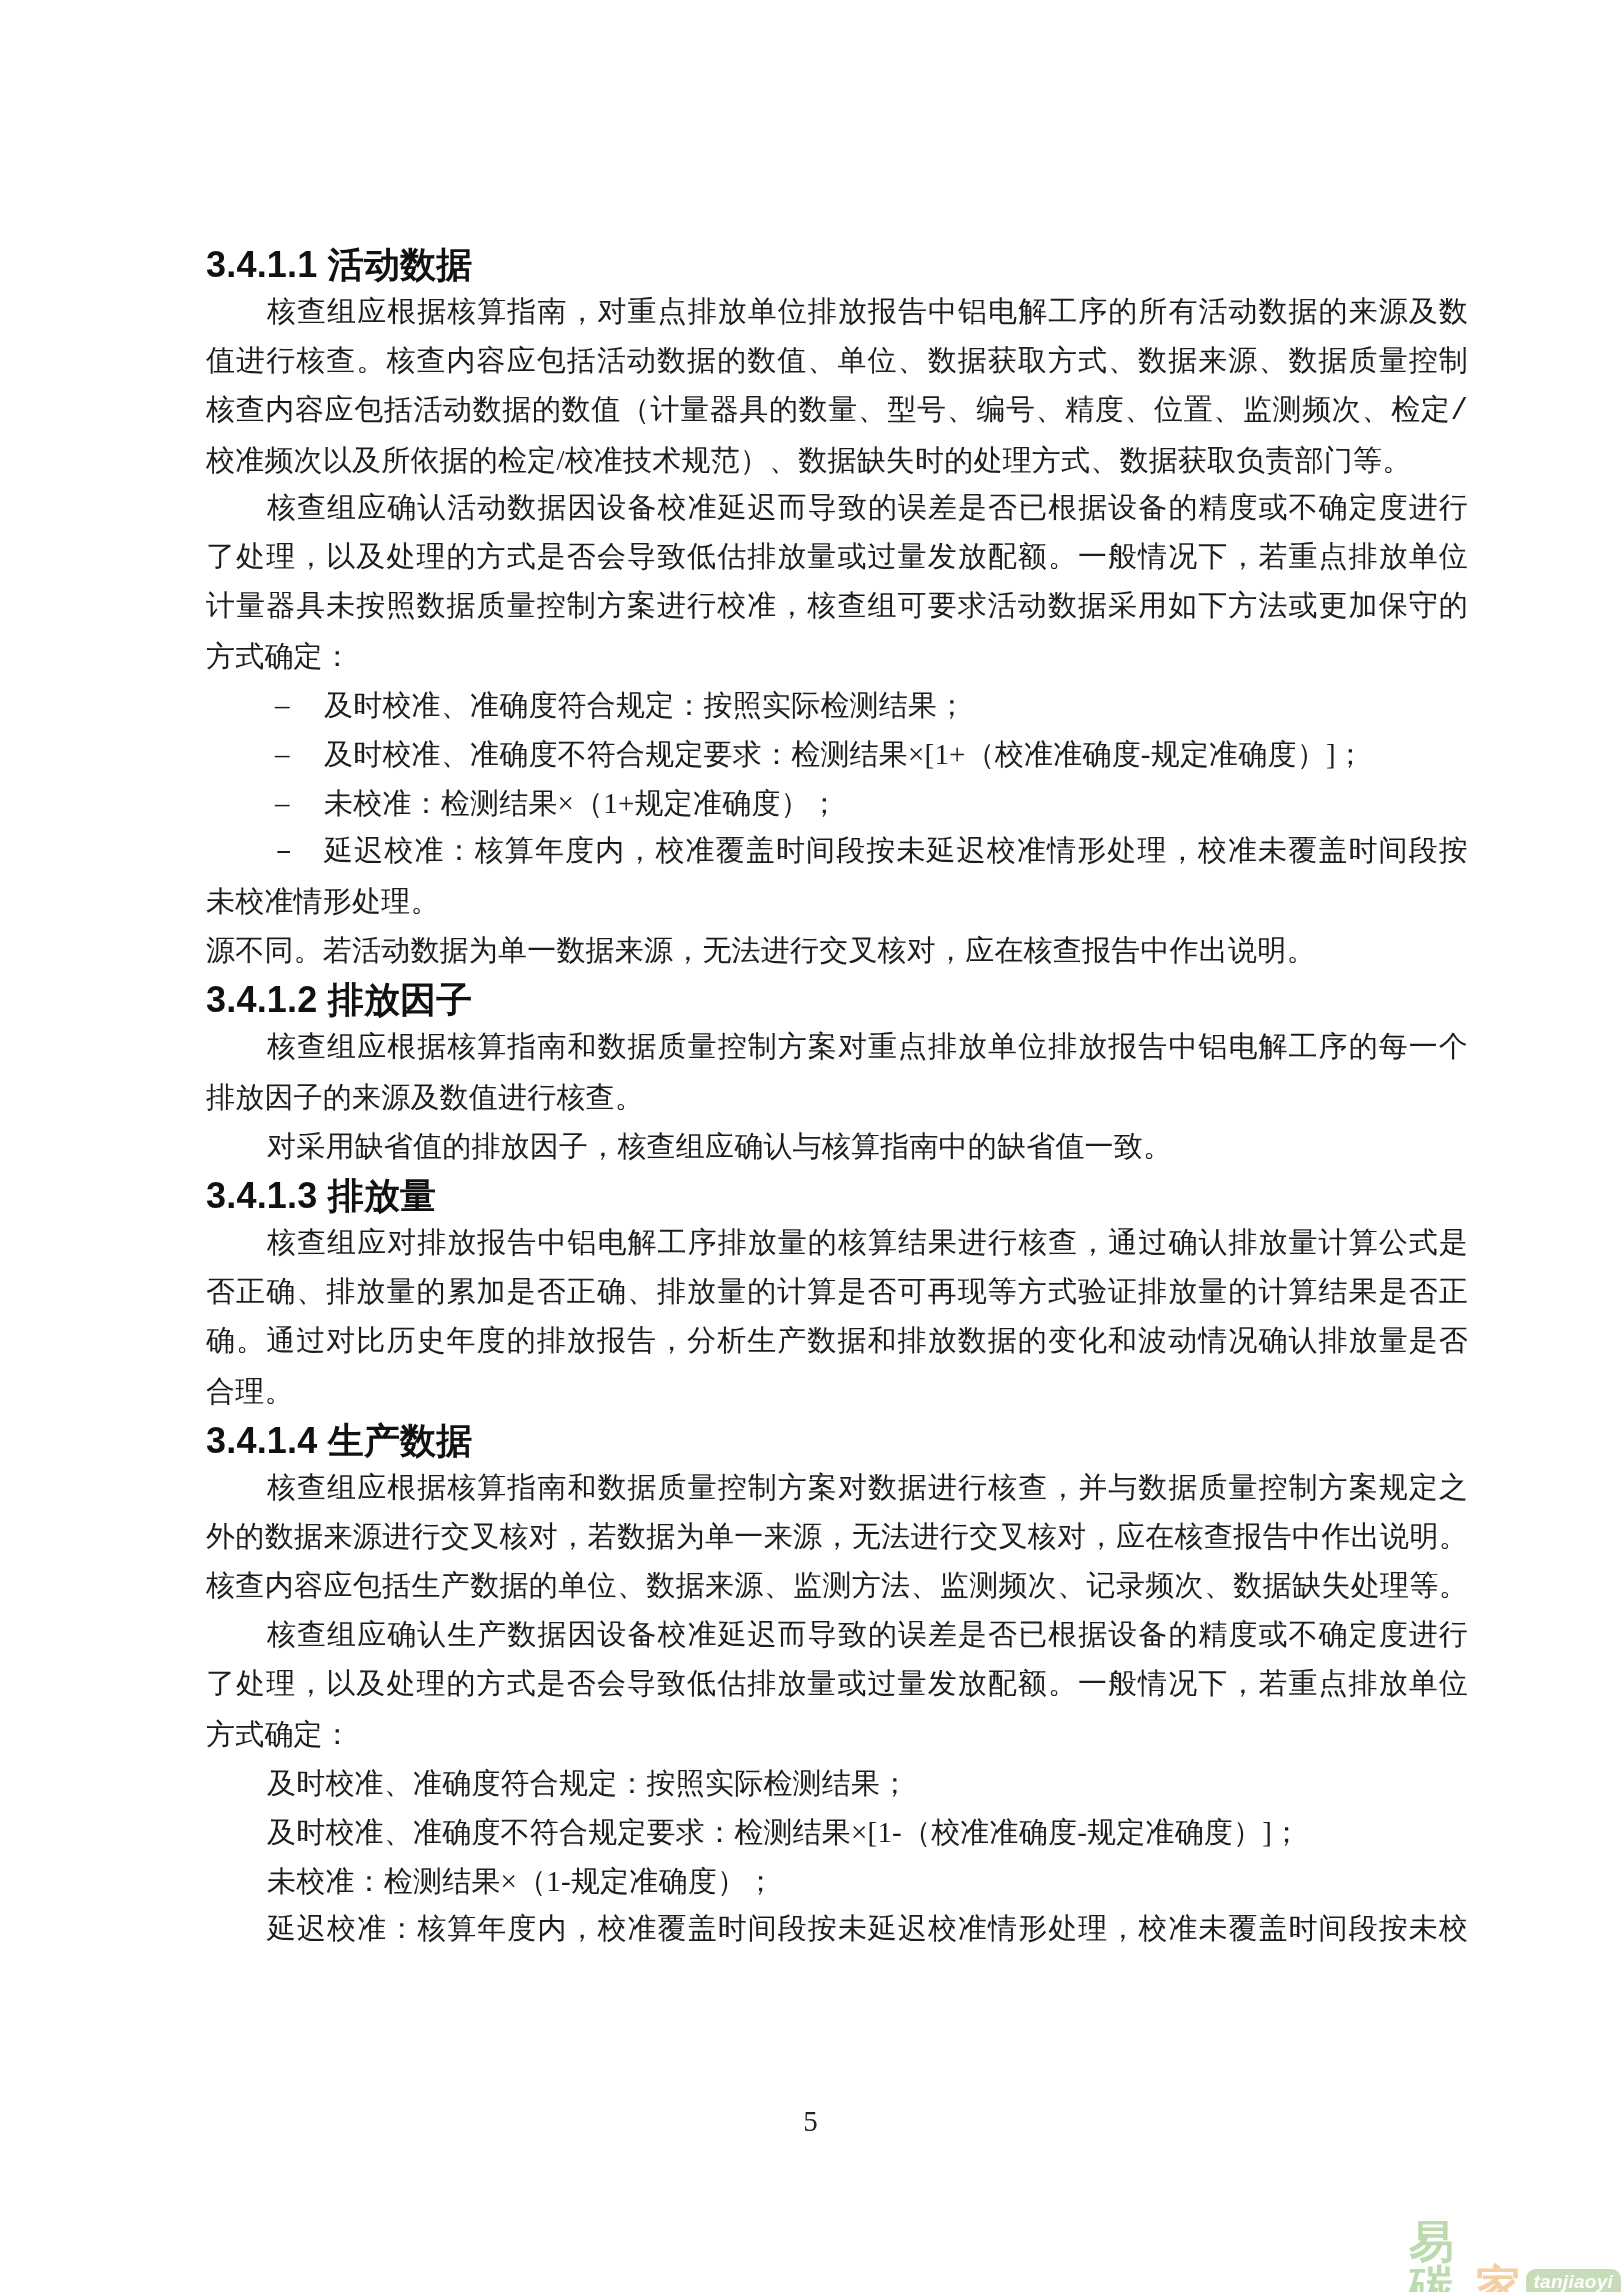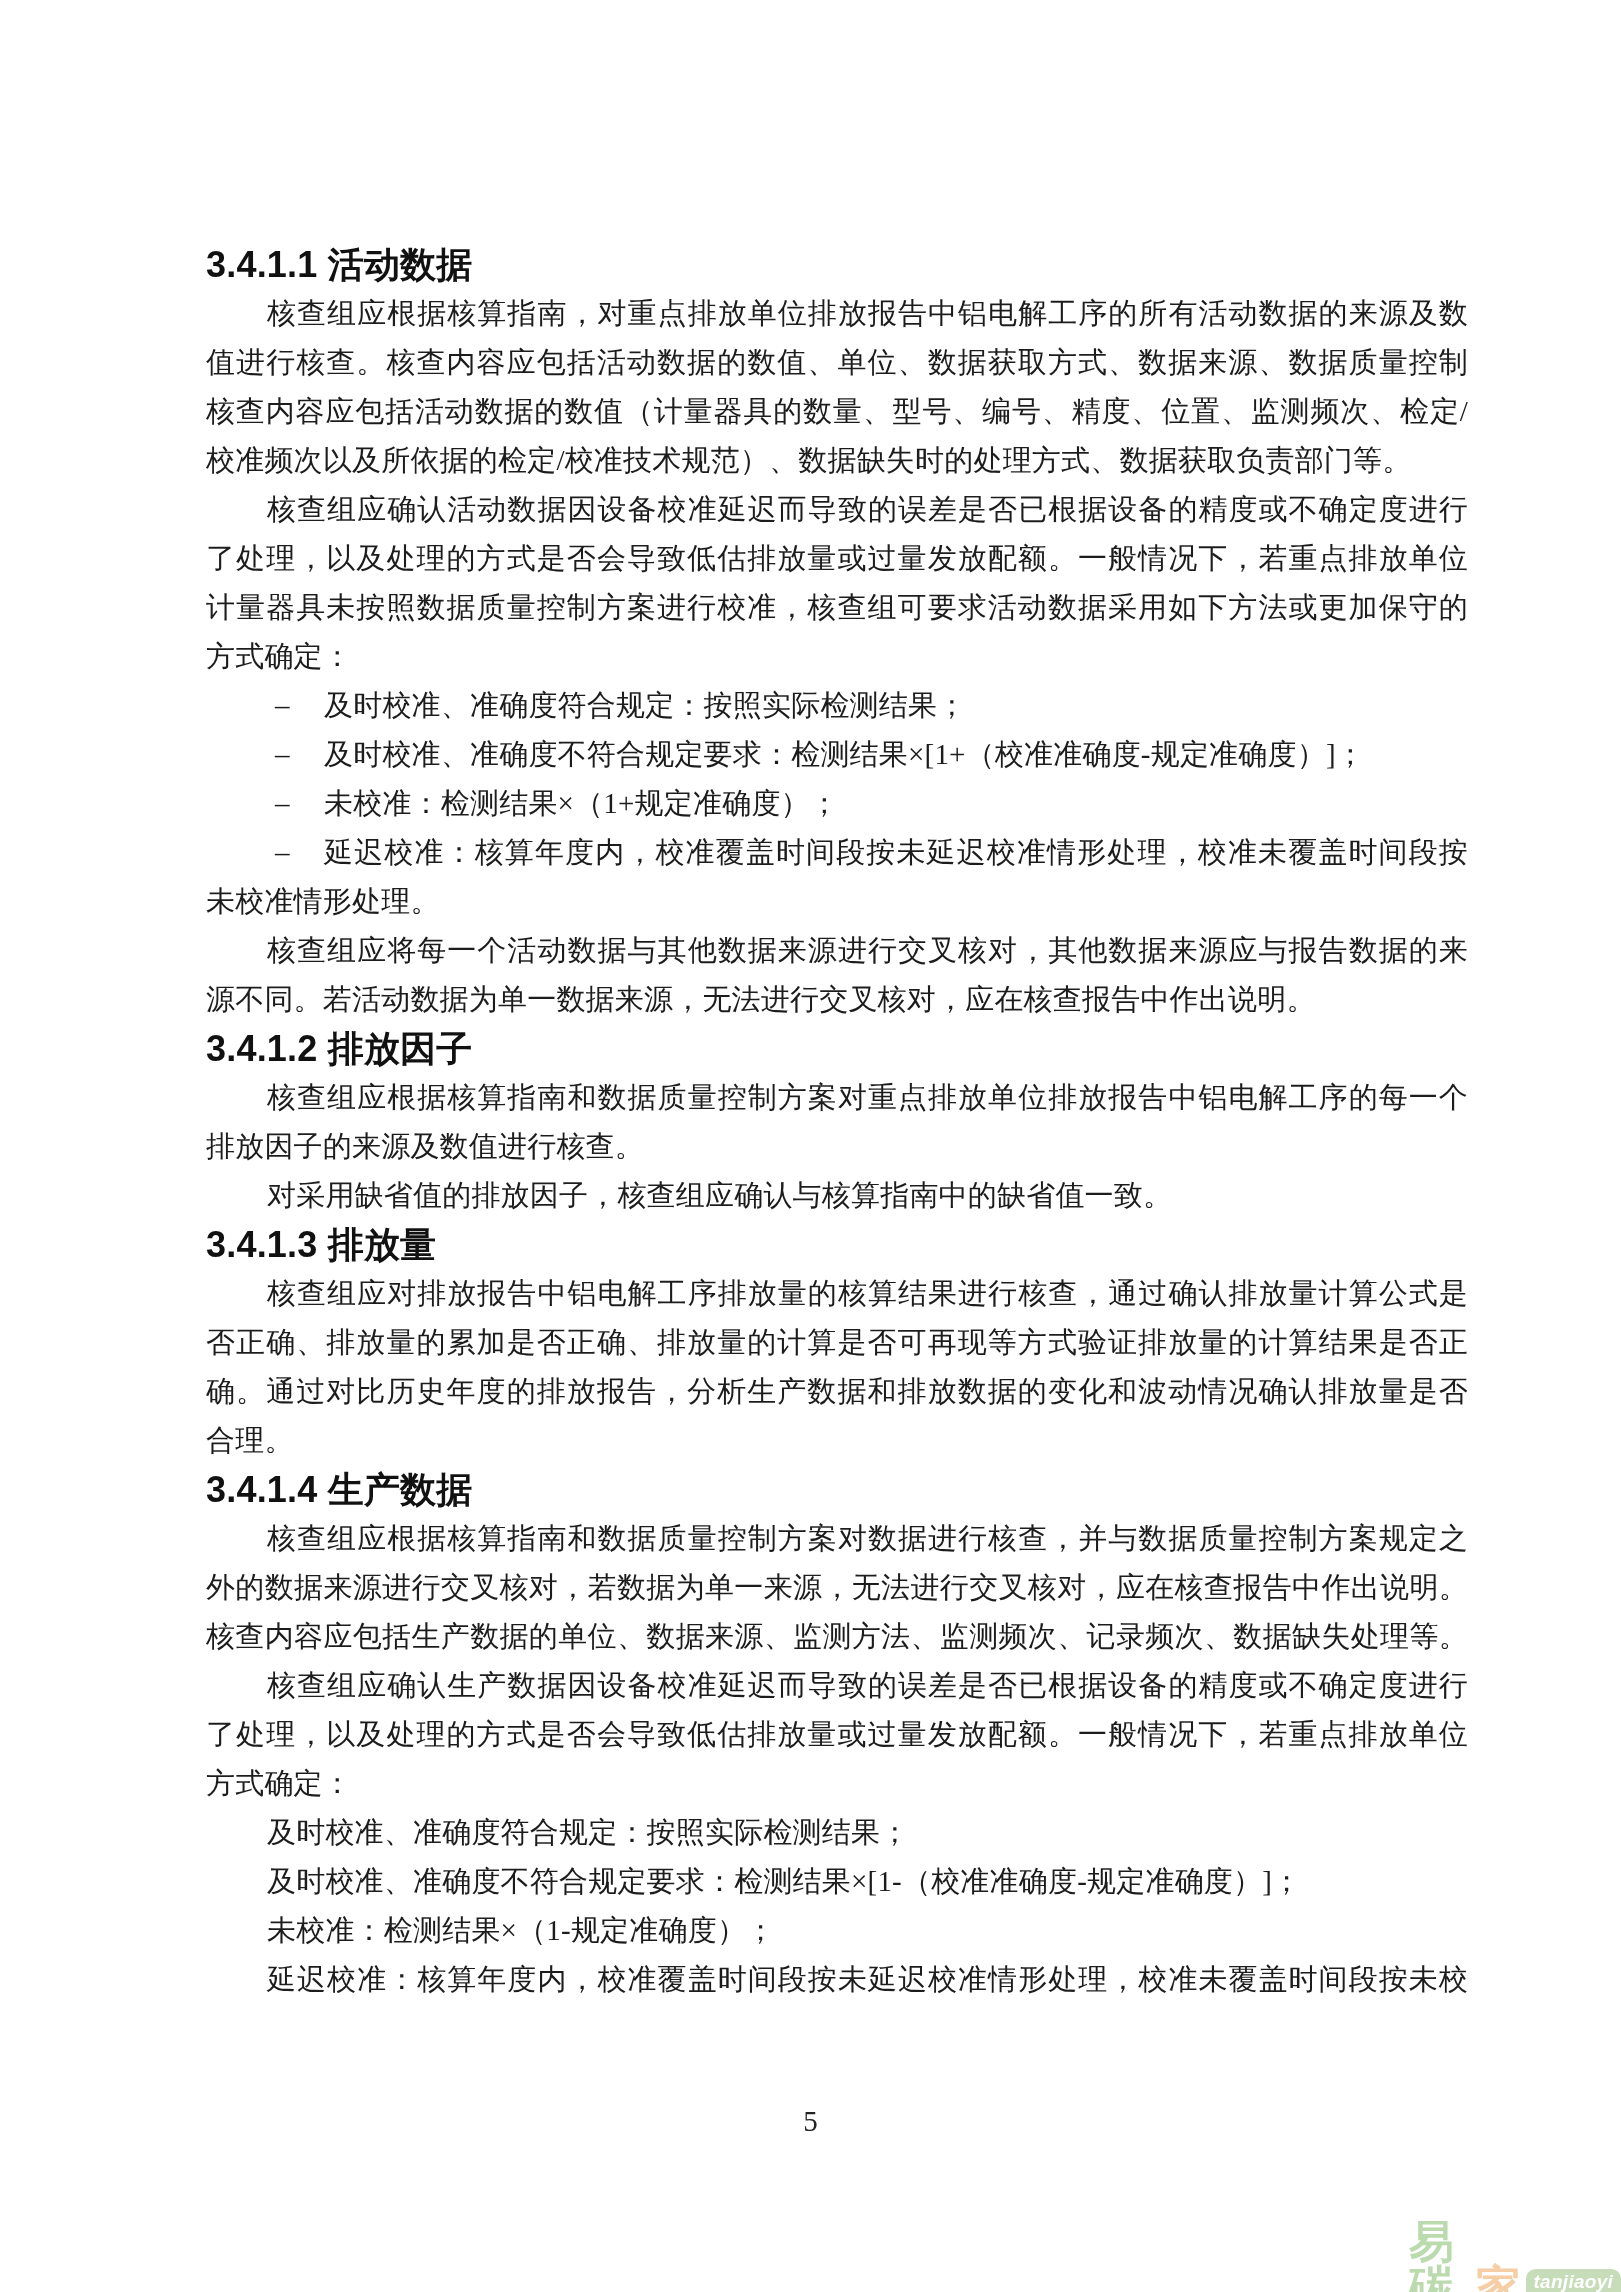--- a/index.html
+++ b/index.html
@@ -22,21 +22,21 @@
     font-size: 29px;
     letter-spacing: 0.2px;
   }
   .h {
     font-family: "Liberation Sans", "DejaVu Sans", sans-serif;
     font-weight: 700;
     font-size: 36px;
     color: #111;
   }
   .indent { text-indent: 61px; }
-  .full { text-align: justify; text-align-last: justify; }
+  .full { text-align: justify; text-align-last: justify; font-family: Liberation Mono, monospace; }
   .bullet { position: relative; padding-left: 118px; }
   .bullet .dash { position: absolute; left: 69px; top: 0; text-indent: 0; }
   .pagenum {
     position: absolute;
     left: 0; top: 2105px;
     width: 1621px;
     text-align: center;
     font-size: 29px;
     color: #222;
   }
@@ -89,21 +89,20 @@
   <div class="ln bullet">
     <span class="dash">–</span>
     <span>未校准：检测结果×（1+规定准确度）；</span>
   </div>
   <div class="ln bullet full">
     <span class="dash">–</span>
     <span>延迟校准：核算年度内，校准覆盖时间段按未延迟校准情形处理，校准未覆盖时间段按</span>
   </div>
   <div class="ln">未校准情形处理。</div>
 
-  <div class="ln indent full">核查组应将每一个活动数据与其他数据来源进行交叉核对，其他数据来源应与报告数据的来</div>
   <div class="ln">源不同。若活动数据为单一数据来源，无法进行交叉核对，应在核查报告中作出说明。</div>
 
   <div class="ln h">3.4.1.2 排放因子</div>
   <div class="ln indent full">核查组应根据核算指南和数据质量控制方案对重点排放单位排放报告中铝电解工序的每一个</div>
   <div class="ln">排放因子的来源及数值进行核查。</div>
   <div class="ln indent">对采用缺省值的排放因子，核查组应确认与核算指南中的缺省值一致。</div>
 
   <div class="ln h">3.4.1.3 排放量</div>
   <div class="ln indent full">核查组应对排放报告中铝电解工序排放量的核算结果进行核查，通过确认排放量计算公式是</div>
   <div class="ln full">否正确、排放量的累加是否正确、排放量的计算是否可再现等方式验证排放量的计算结果是否正</div>

